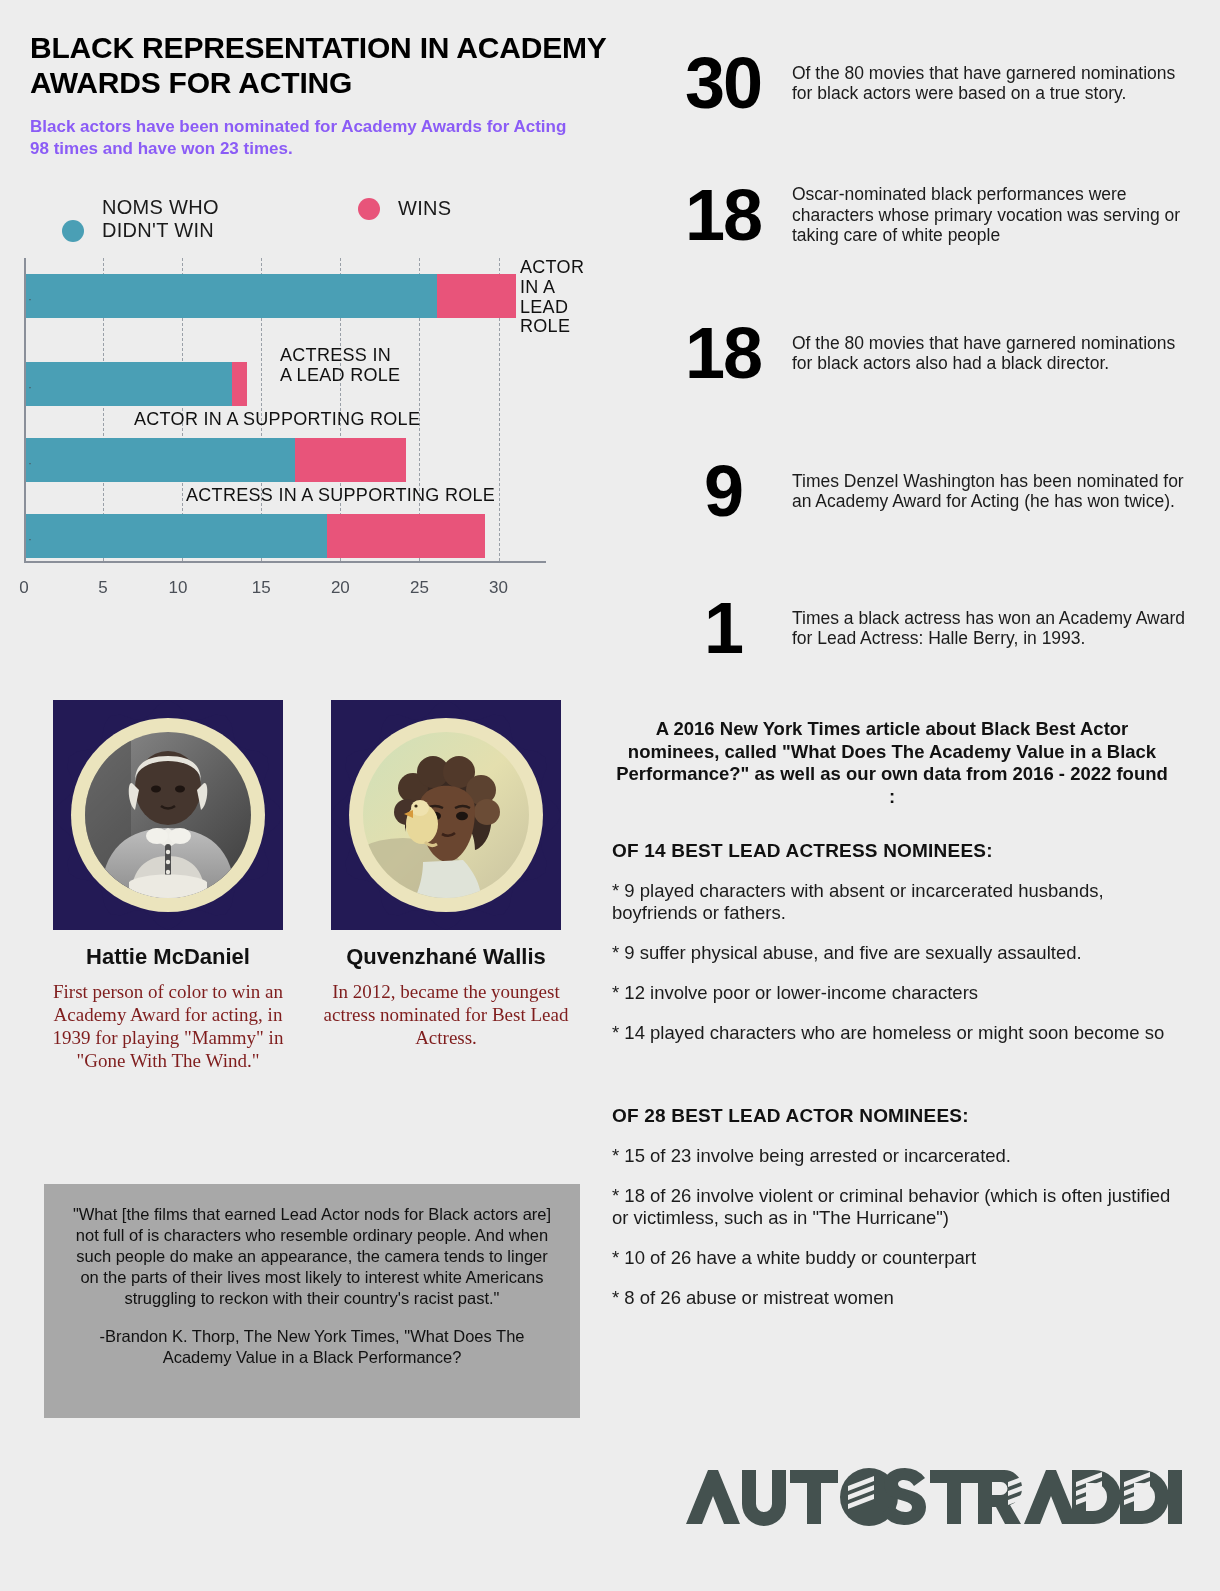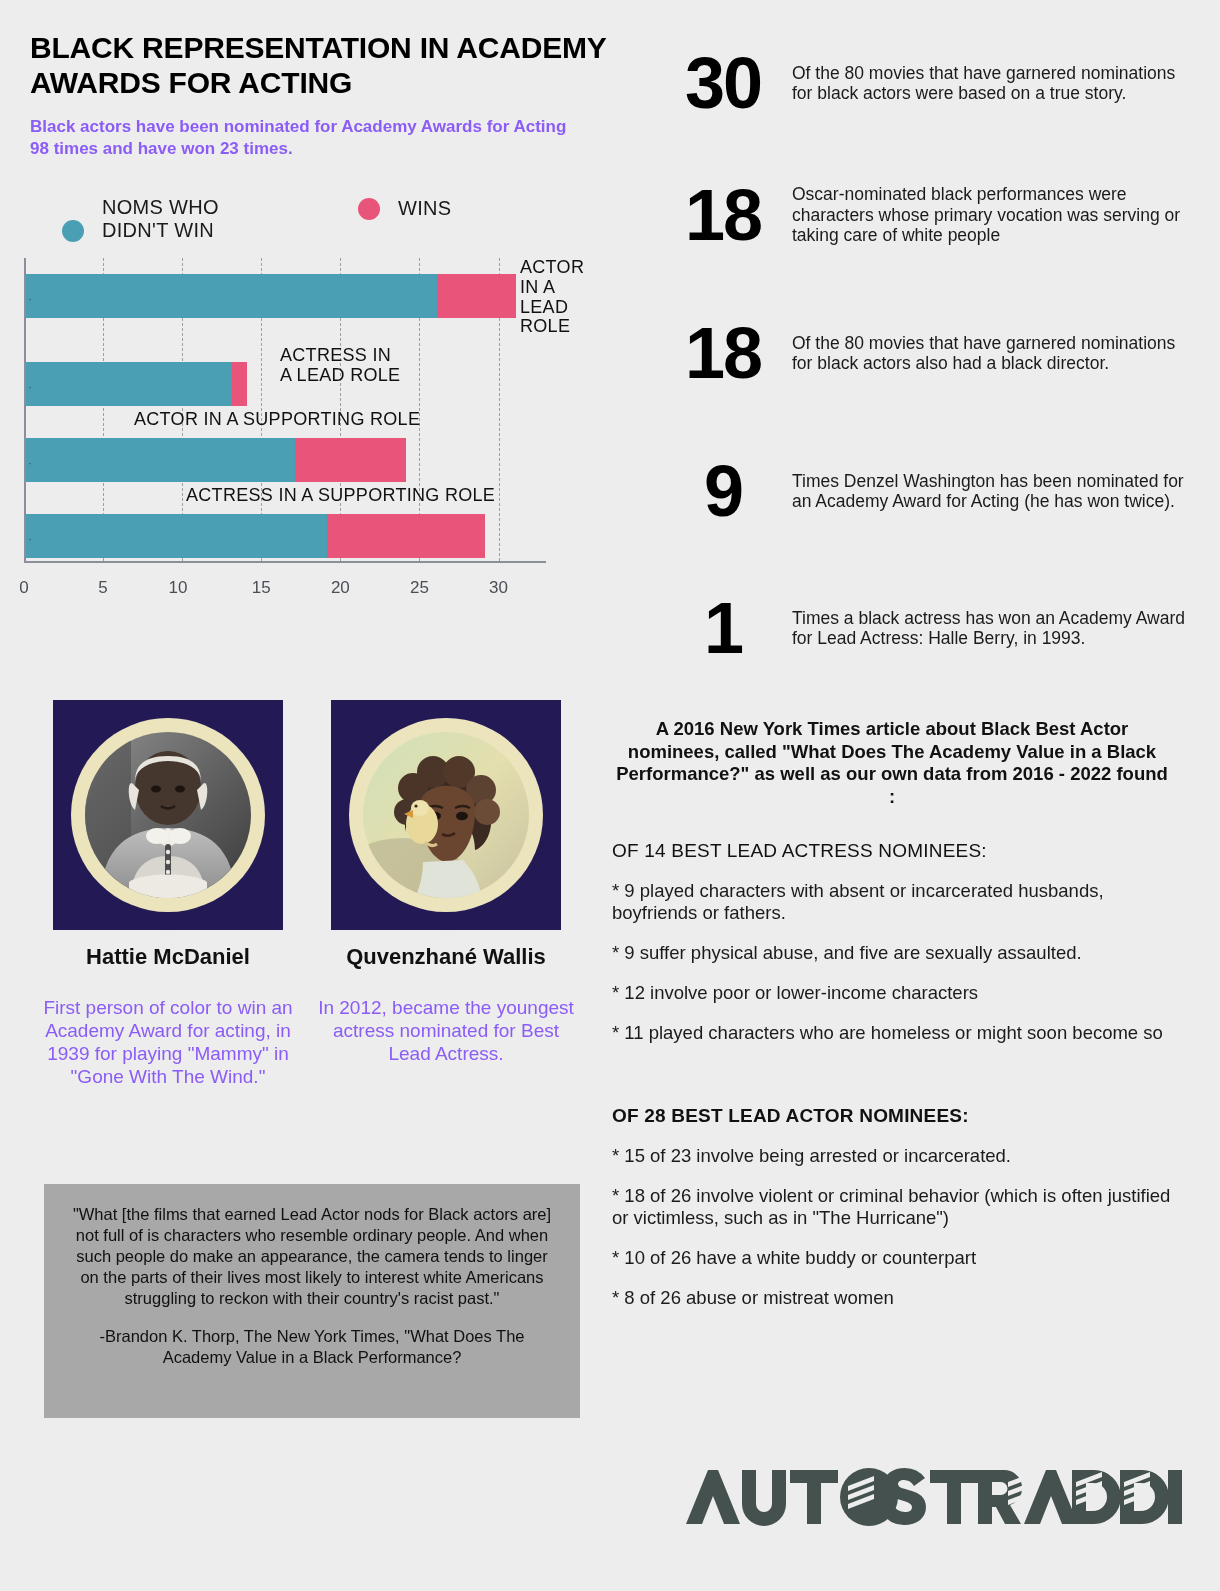--- a/index.html
+++ b/index.html
@@ -74,26 +74,26 @@
   }
   .cream{
     position:absolute;left:18px;top:18px;width:194px;height:194px;
     border-radius:50%;background:#ebe4bd;
   }
   .photo{
     position:absolute;left:32px;top:32px;width:166px;height:166px;
     border-radius:50%;overflow:hidden;
   }
   .pname{margin-top:14px;font-size:22px;font-weight:bold;line-height:1.15;color:#111;}
-  .pdesc{margin-top:28px;font-size:19px;line-height:1.2;color:#8b5cf6;}
+  .pdesc{margin-top:12px;font-size:19px;line-height:1.2;color:#7f1d1d;font-family:Liberation Serif, serif;}
 
   
   .article{position:absolute;left:612px;top:718px;width:560px;}
   .art-head{font-size:18.5px;font-weight:bold;line-height:1.22;text-align:center;color:#111;}
-  .art-sec{margin-top:32px;font-size:19px;font-weight:normal;letter-spacing:.2px;color:#111;}
+  .art-sec{margin-top:32px;font-size:19px;font-weight:bold;letter-spacing:.2px;color:#111;}
   .art-li{margin-top:18px;font-size:18.5px;line-height:1.18;color:#1b1b1b;}
   .art-sec2{margin-top:62px;font-size:19px;font-weight:bold;letter-spacing:.2px;color:#111;}
 
   
   .quote{
     position:absolute;left:44px;top:1184px;width:536px;height:234px;
     background:#a8a8a8;color:#111;
     padding:20px 24px 0;box-sizing:border-box;text-align:center;
   }
   .qtext{font-size:16.5px;line-height:1.28;}
@@ -292,21 +292,21 @@
 
   </div>
 
   <div class="article">
     <div class="art-head">A 2016 New York Times article about Black Best Actor nominees, called "What Does The Academy Value in a Black Performance?" as well as our own data from 2016 - 2022 found :</div>
     <div class="art-sec">OF 14 BEST LEAD ACTRESS NOMINEES:</div>
     <div id="sec1">
         <div class="art-li">* 9 played characters with absent or incarcerated husbands, boyfriends or fathers.</div>
         <div class="art-li">* 9 suffer physical abuse, and five are sexually assaulted.</div>
         <div class="art-li">* 12 involve poor or lower-income characters</div>
-        <div class="art-li"> * 11 played characters who are homeless or might soon become so</div>
+        <div class="art-li"> * 14 played characters who are homeless or might soon become so</div>
       </div>
     <div class="art-sec2">OF 28 BEST LEAD ACTOR NOMINEES:</div>
     <div id="sec2">
         <div class="art-li">* 15 of 23 involve being arrested or incarcerated.</div>
         <div class="art-li">* 18 of 26 involve violent or criminal behavior (which is often justified or victimless, such as in "The Hurricane")</div>
         <div class="art-li"> * 10 of 26 have a white buddy or counterpart</div>
         <div class="art-li"> * 8 of 26 abuse or mistreat women</div>
       </div>
   </div>
 

